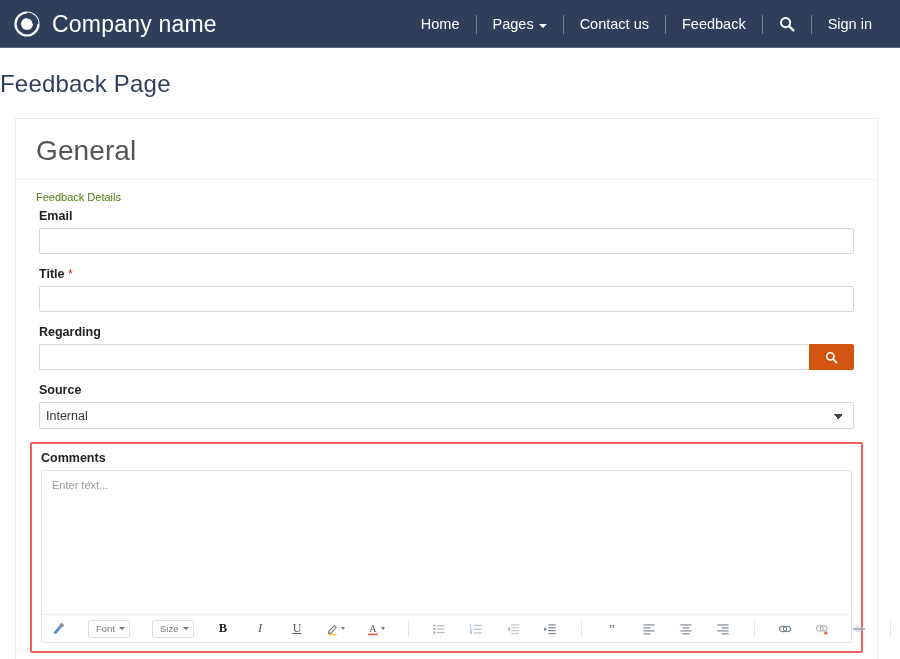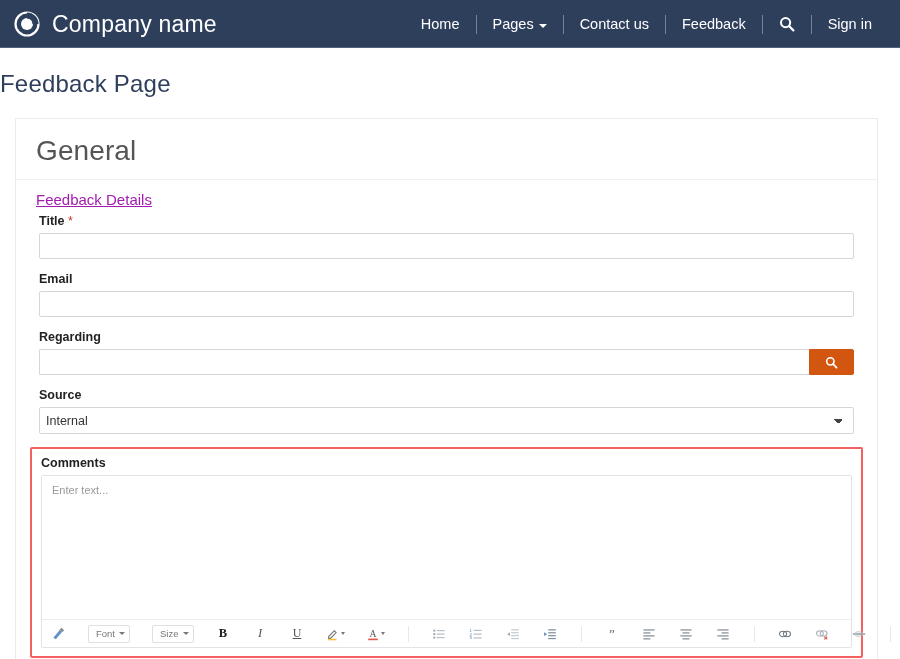--- a/index.html
+++ b/index.html
@@ -87,24 +87,23 @@
     border-bottom: 1px solid #f0f0f0;
   }
   .card-head h2 {
     margin: 0;
     font-size: 28px;
     font-weight: 400;
     color: #555555;
     letter-spacing: .1px;
   }
   .section-label {
-    font-size: 15px;
-    color: #a21caf;
+    font-size: 11px;
+    color: #4d7c0f;
     padding: 11px 20px 6px 20px;
-    text-decoration: underline;
   }
 
   
   .form {
     padding: 0 23px 0 23px;
   }
   .field { margin-bottom: 13px; }
   .field-label {
     font-size: 12.5px;
     font-weight: bold;
@@ -292,29 +291,29 @@
 
   <div class="card-head">
     <h2>General</h2>
   </div>
 
   <div class="section-label">Feedback Details</div>
 
   <div class="form">
 
     <div class="field">
+      <label class="field-label">Email</label>
+      <input class="text-input" type="text" value="" style="">
+    </div>
+
+    <div class="field">
       <label class="field-label">
         <span>Title</span>
         <span class="req">*</span>
       </label>
-      <input class="text-input" type="text" value="" style="">
-    </div>
-
-    <div class="field">
-      <label class="field-label">Email</label>
       <input class="text-input" type="text" value="" style="">
     </div>
 
     <div class="field">
       <label class="field-label">Regarding</label>
       <div class="lookup-row">
         <input class="text-input" type="text" value="" style="">
         <button class="lookup-btn">
           <span>
             <svg class="tb-ico" width="13" height="13" viewBox="0 0 16 16">

